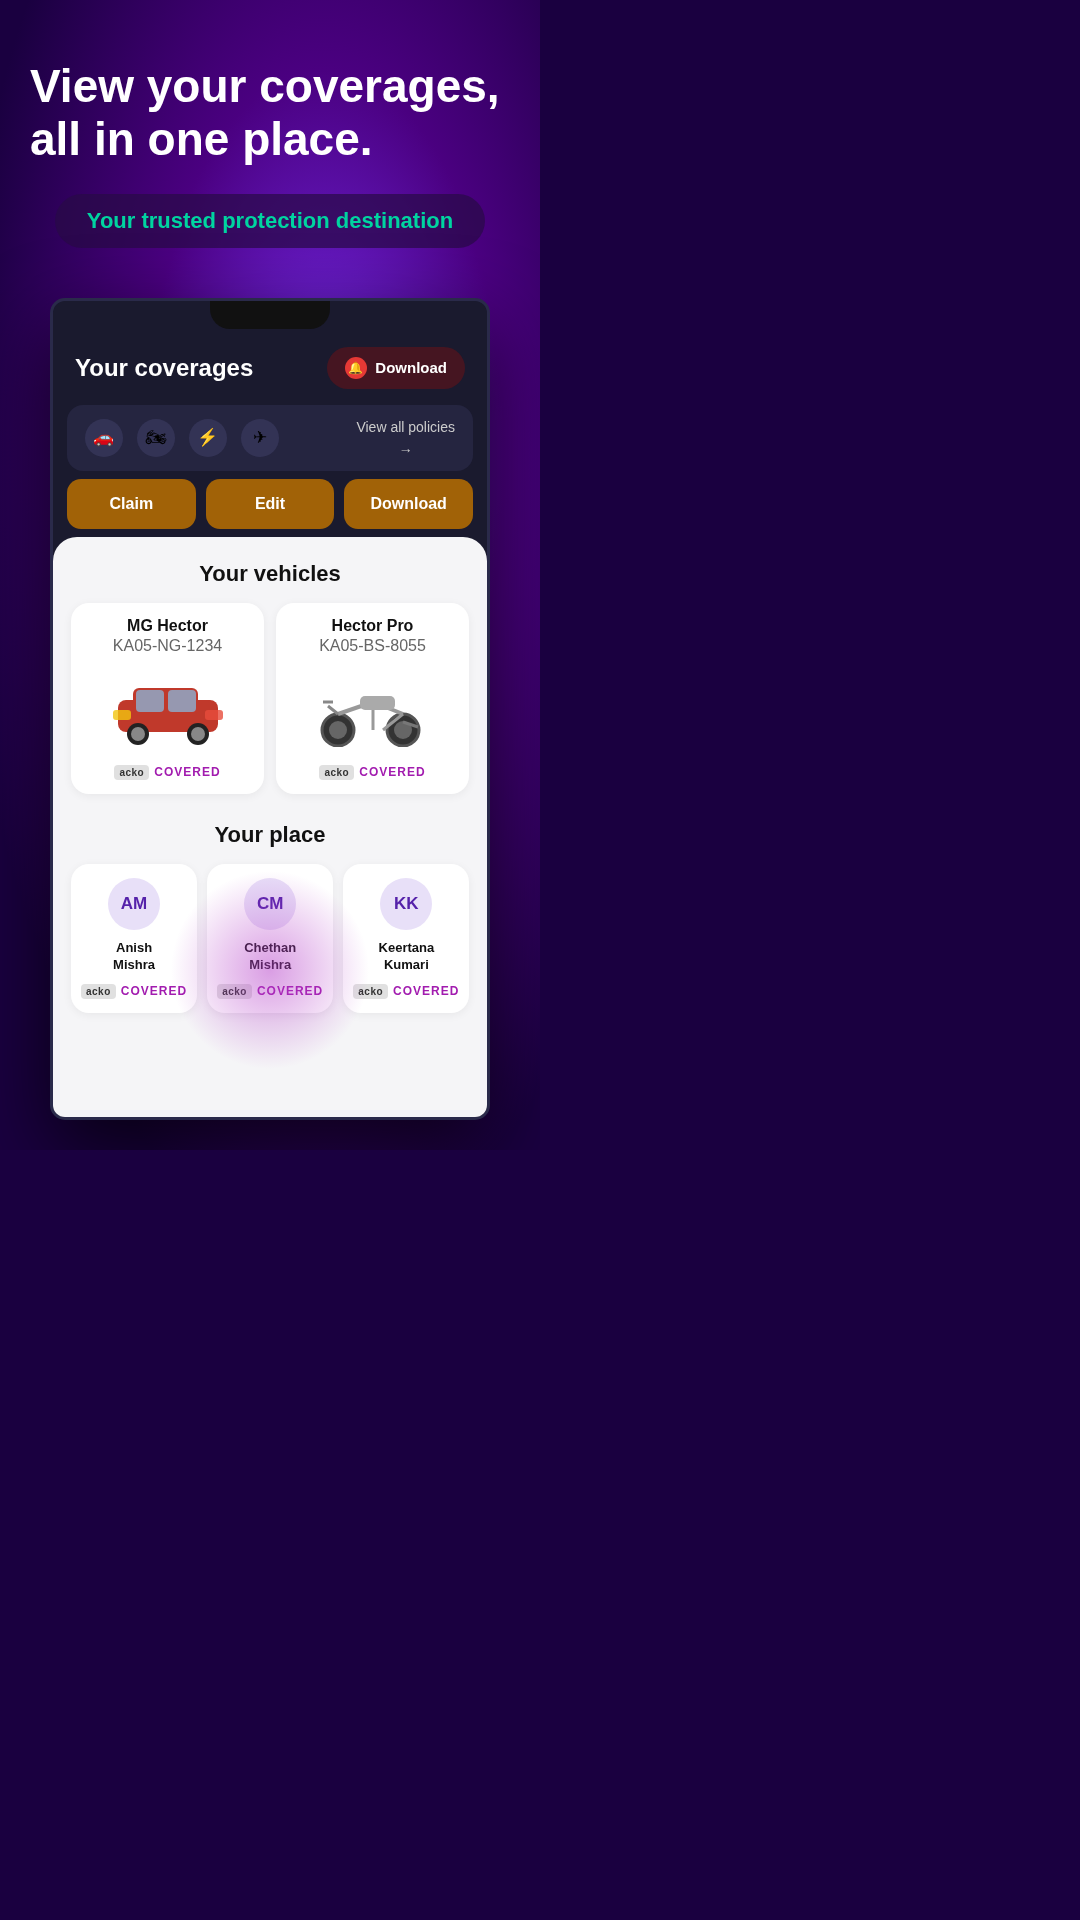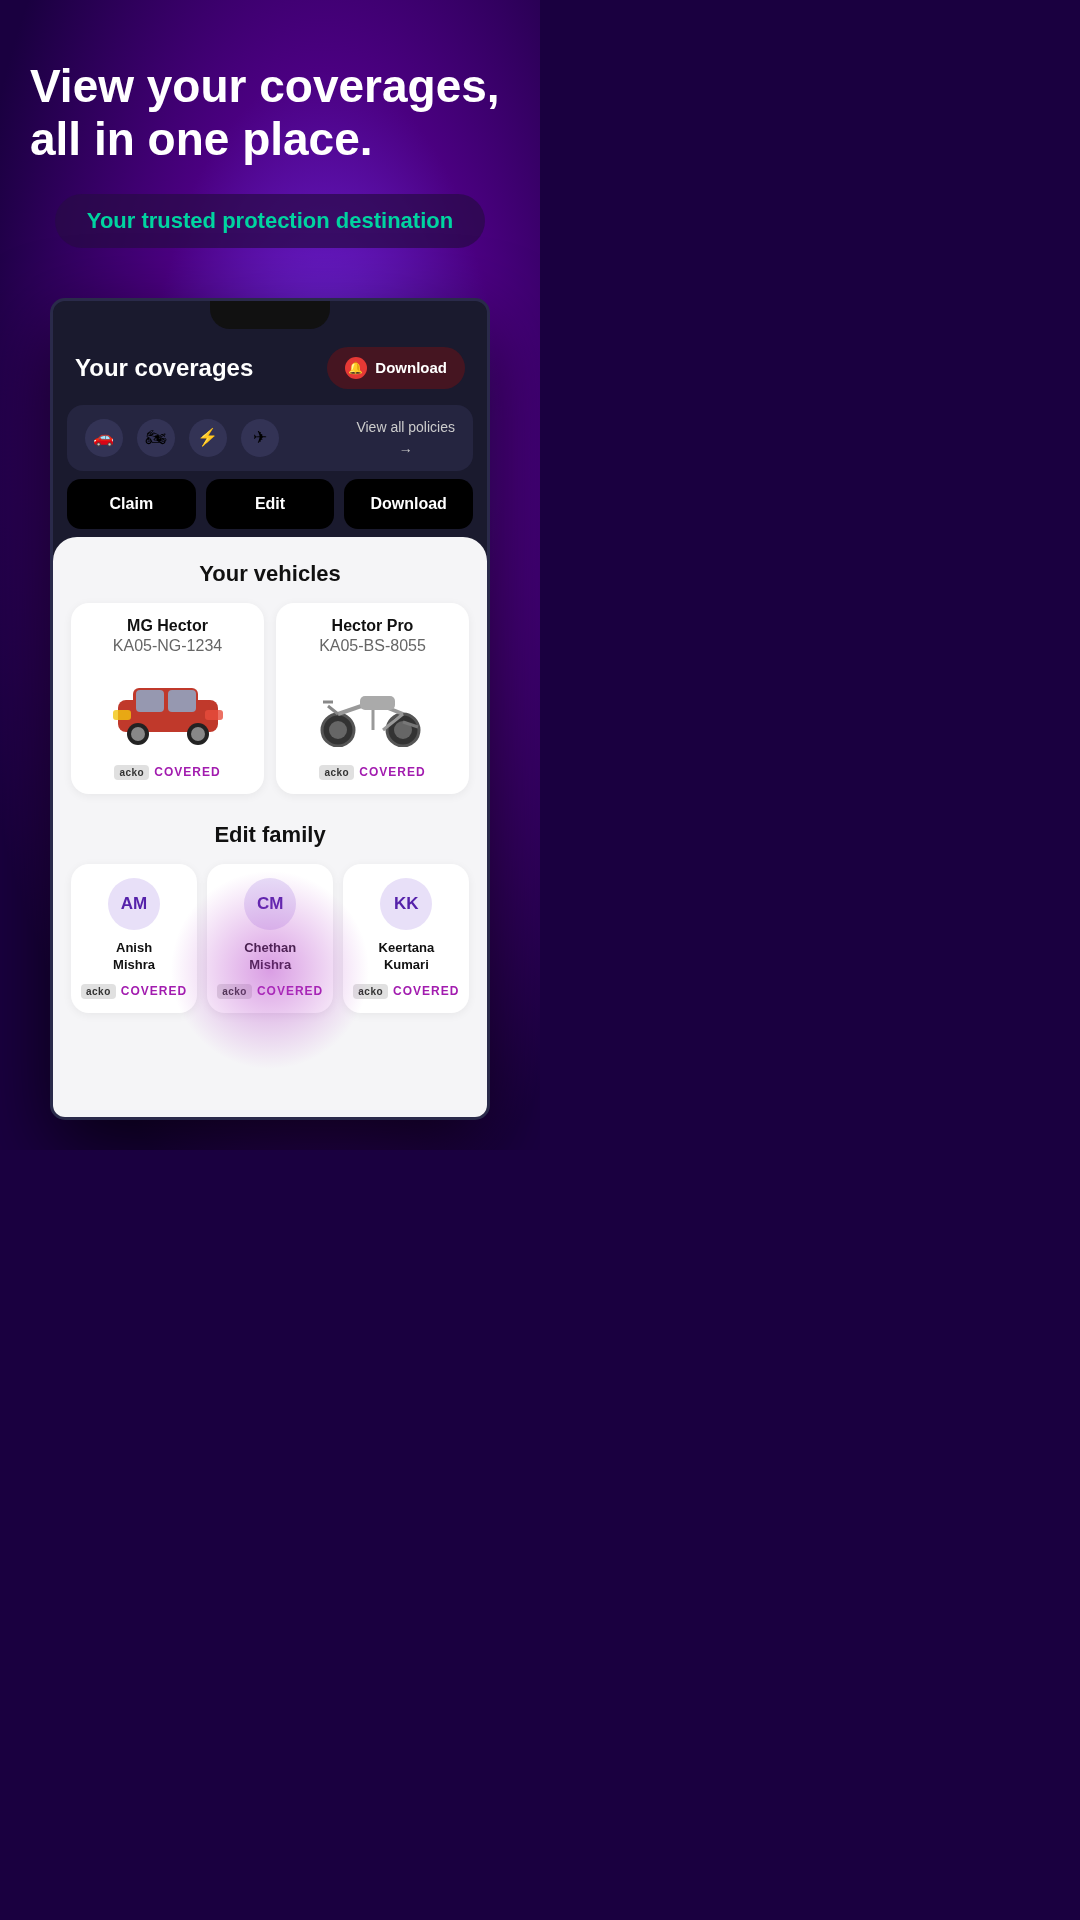--- a/index.html
+++ b/index.html
@@ -168,21 +168,21 @@
 
     
     .action-buttons {
       display: flex;
       gap: 10px;
       margin: 8px 14px;
     }
 
     .action-btn {
       flex: 1;
-      background: #000000;
+      background: #a16207;
       border: none;
       border-radius: 14px;
       padding: 16px 10px;
       color: #ffffff;
       font-size: 16px;
       font-weight: 600;
       cursor: pointer;
       text-align: center;
     }
 
@@ -396,21 +396,21 @@
                 <line x1="95" y1="50" x2="110" y2="55" stroke="#777" stroke-width="3"></line>
               </svg>
             </div>
             <div class="covered-badge">
               <span class="acko-logo">acko</span>
               <span class="covered-text">COVERED</span>
             </div>
           </div>
         </div>
 
-        <h2 class="section-title">Edit family</h2>
+        <h2 class="section-title">Your place</h2>
         <div class="family-row">
 
           <div class="family-card">
             <div class="avatar-circle">AM</div>
             <div class="member-name">Anish<br>Mishra</div>
             <div class="covered-badge">
               <span class="acko-logo">acko</span>
               <span class="covered-text">COVERED</span>
             </div>
           </div>

